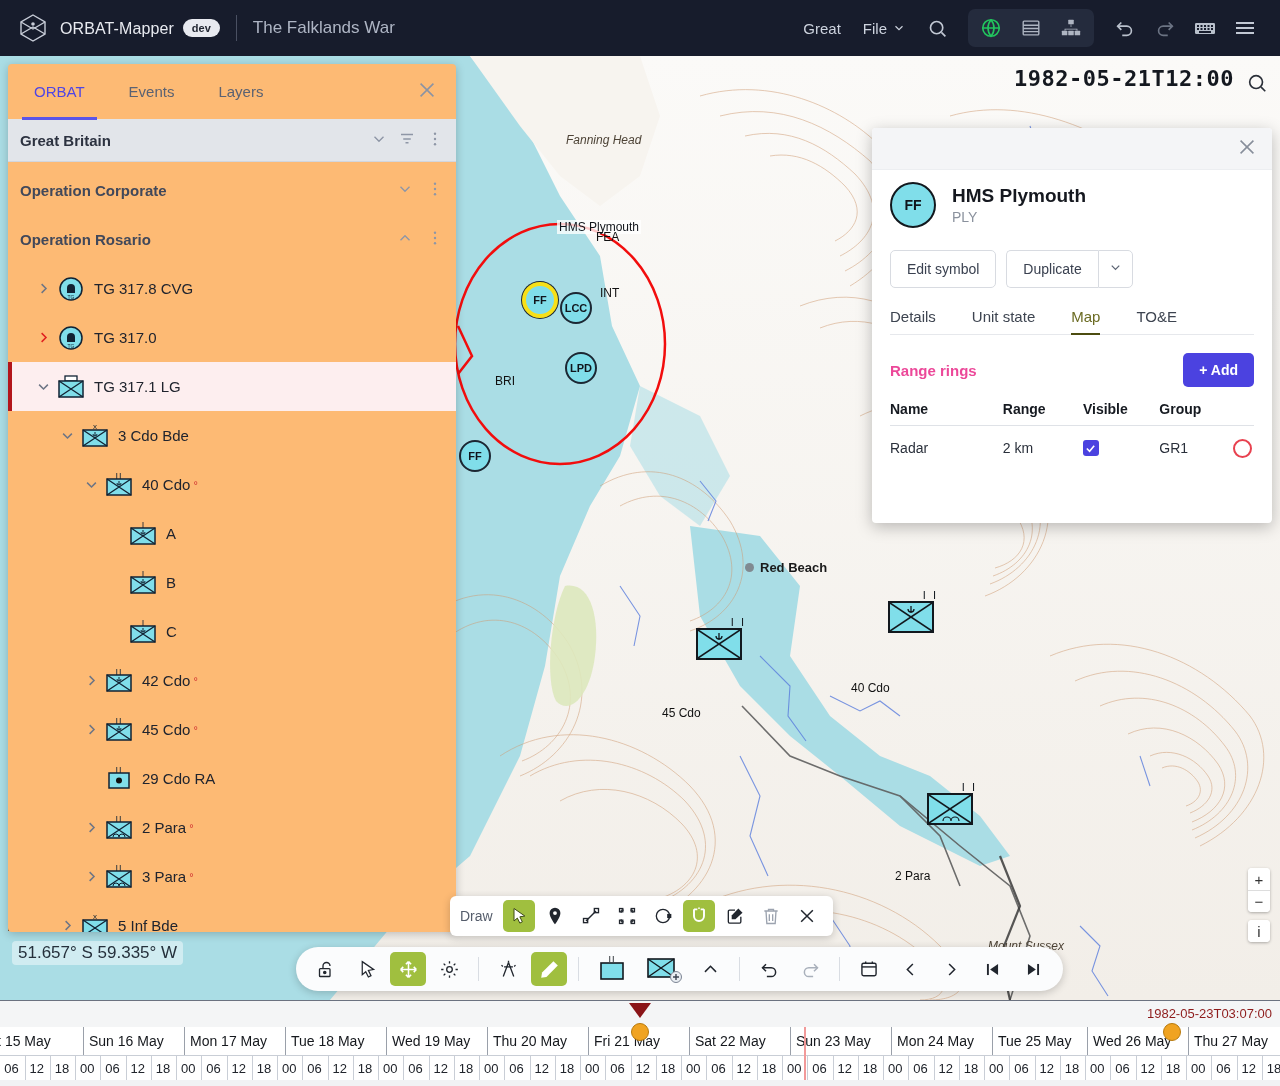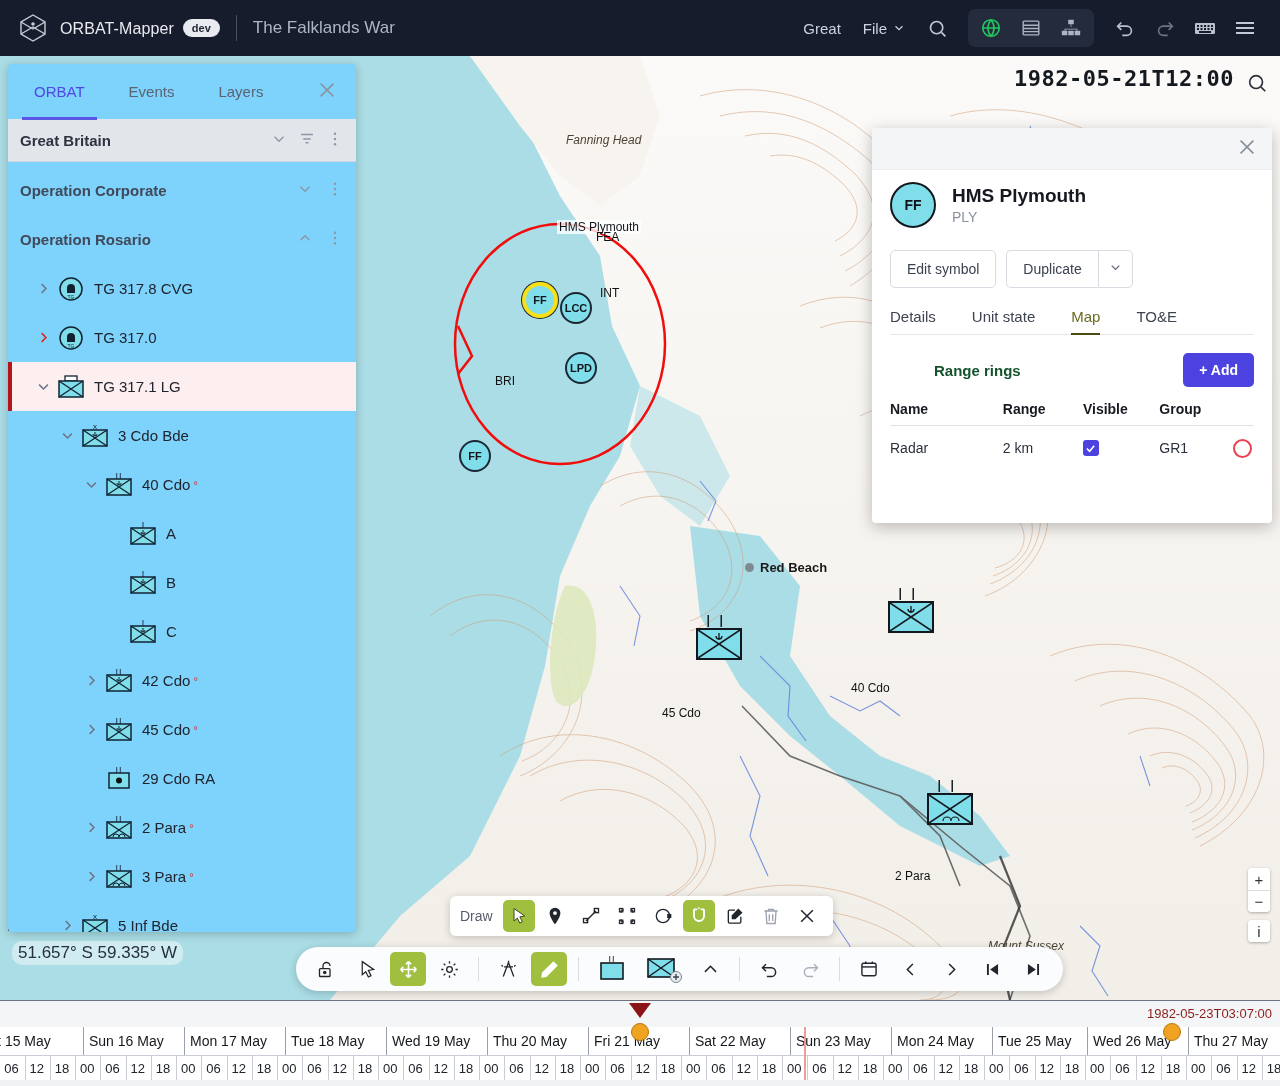--- a/index.html
+++ b/index.html
@@ -56,21 +56,21 @@
 
   
   .scalebar {
     position: absolute; left: 8px; bottom: 69px; width: 90px; height: 17px;
     border: 1px solid #333; border-top: none; background: rgba(255,255,255,.72);
     font-size: 10px; color: #222; text-align: center; line-height: 15px;
   }
   .coords {
     position: absolute; left: 12px; bottom: 35px;
     background: rgba(255,255,255,.45); color: #25303b;
-    font-size: 17px; padding: 2px 6px; border-radius: 10px;
+    font-size: 17px; padding: 2px 6px; border-radius: 4px;
   }
   .map-zoom-ctrls {
     position: absolute; right: 10px; bottom: 58px;
     display: flex; flex-direction: column; gap: 8px;
   }
   .mz-grp { background: #fff; border-radius: 4px; box-shadow: 0 1px 3px rgba(0,0,0,.3); overflow: hidden; }
   .mz-btn {
     width: 22px; height: 22px; display: flex; align-items: center; justify-content: center;
     font-size: 15px; color: #333; cursor: pointer; background: #fff; border: none;
     font-family: inherit;
@@ -99,30 +99,30 @@
     white-space: nowrap;
   }
 
   
   .gu { position: absolute; }
   .gu-rect {
     width: 46px; height: 32px; background: #80deea; border: 2px solid #12181e;
     position: relative;
   }
   .gu-echelon {
-    position: absolute; top: -11px; left: 10px; width: 100%;
-    text-align: left; font-size: 16px; color: #12181e; letter-spacing: 2px;
+    position: absolute; top: -11px; left: 4px; width: 100%;
+    text-align: right; font-size: 11px; color: #12181e; letter-spacing: 2px;
     line-height: 10px;
   }
   .gu-label { position: absolute; font-size: 12px; color: #111; white-space: nowrap; }
 
   
   .side {
-    position: absolute; top: 64px; left: 8px; width: 348px; height: 868px;
-    background: #7dd3fc; border-radius: 4px; box-shadow: 0 2px 10px rgba(0,0,0,.22);
+    position: absolute; top: 64px; left: 8px; width: 448px; height: 868px;
+    background: #fdba74; border-radius: 4px; box-shadow: 0 2px 10px rgba(0,0,0,.22);
     display: flex; flex-direction: column; overflow: hidden; z-index: 40;
   }
   .side-tabs { display: flex; align-items: center; height: 56px; border-bottom: 1px solid #e3e5e9; padding: 0 4px; }
   .side-tab {
     flex: none; padding: 0 22px; height: 56px; line-height: 56px; font-size: 15px;
     color: #5b6272; cursor: pointer; position: relative; background: none; border: none;
     font-family: inherit;
   }
   .side-tab.active { color: #4f46e5; }
   .side-tab.active::after {
@@ -185,21 +185,21 @@
   .u-tabs { display: flex; gap: 36px; margin-top: 20px; border-bottom: 1px solid #e6e8ec; }
   .u-tab {
     font-size: 15px; color: #3d4450; padding-bottom: 9px; cursor: pointer;
     background: none; border: none; font-family: inherit; position: relative;
   }
   .u-tab.active { color: #6b6b22; }
   .u-tab.active::after {
     content: ""; position: absolute; left: 0; right: 0; bottom: -1px; height: 2.5px; background: #4c4c10;
   }
   .rr-head { display: flex; align-items: center; margin-top: 18px; }
-  .rr-title { font-size: 15px; font-weight: bold; color: #14532d; margin-left: 44px; }
+  .rr-title { font-size: 15px; font-weight: bold; color: #ec4899; }
   .addbtn {
     margin-left: auto; background: #4b42e0; color: #fff; font-size: 14px; font-weight: bold;
     border: none; border-radius: 5px; padding: 9px 16px; cursor: pointer; font-family: inherit;
   }
   table.rr { width: 100%; border-collapse: collapse; margin-top: 14px; }
   table.rr th {
     text-align: left; font-size: 14px; color: #161a21; padding: 0 0 8px 0; font-weight: bold;
   }
   table.rr tbody tr { border-top: 1px solid #dfe2e7; }
   table.rr td { font-size: 14px; color: #2a303b; padding: 14px 0; }

